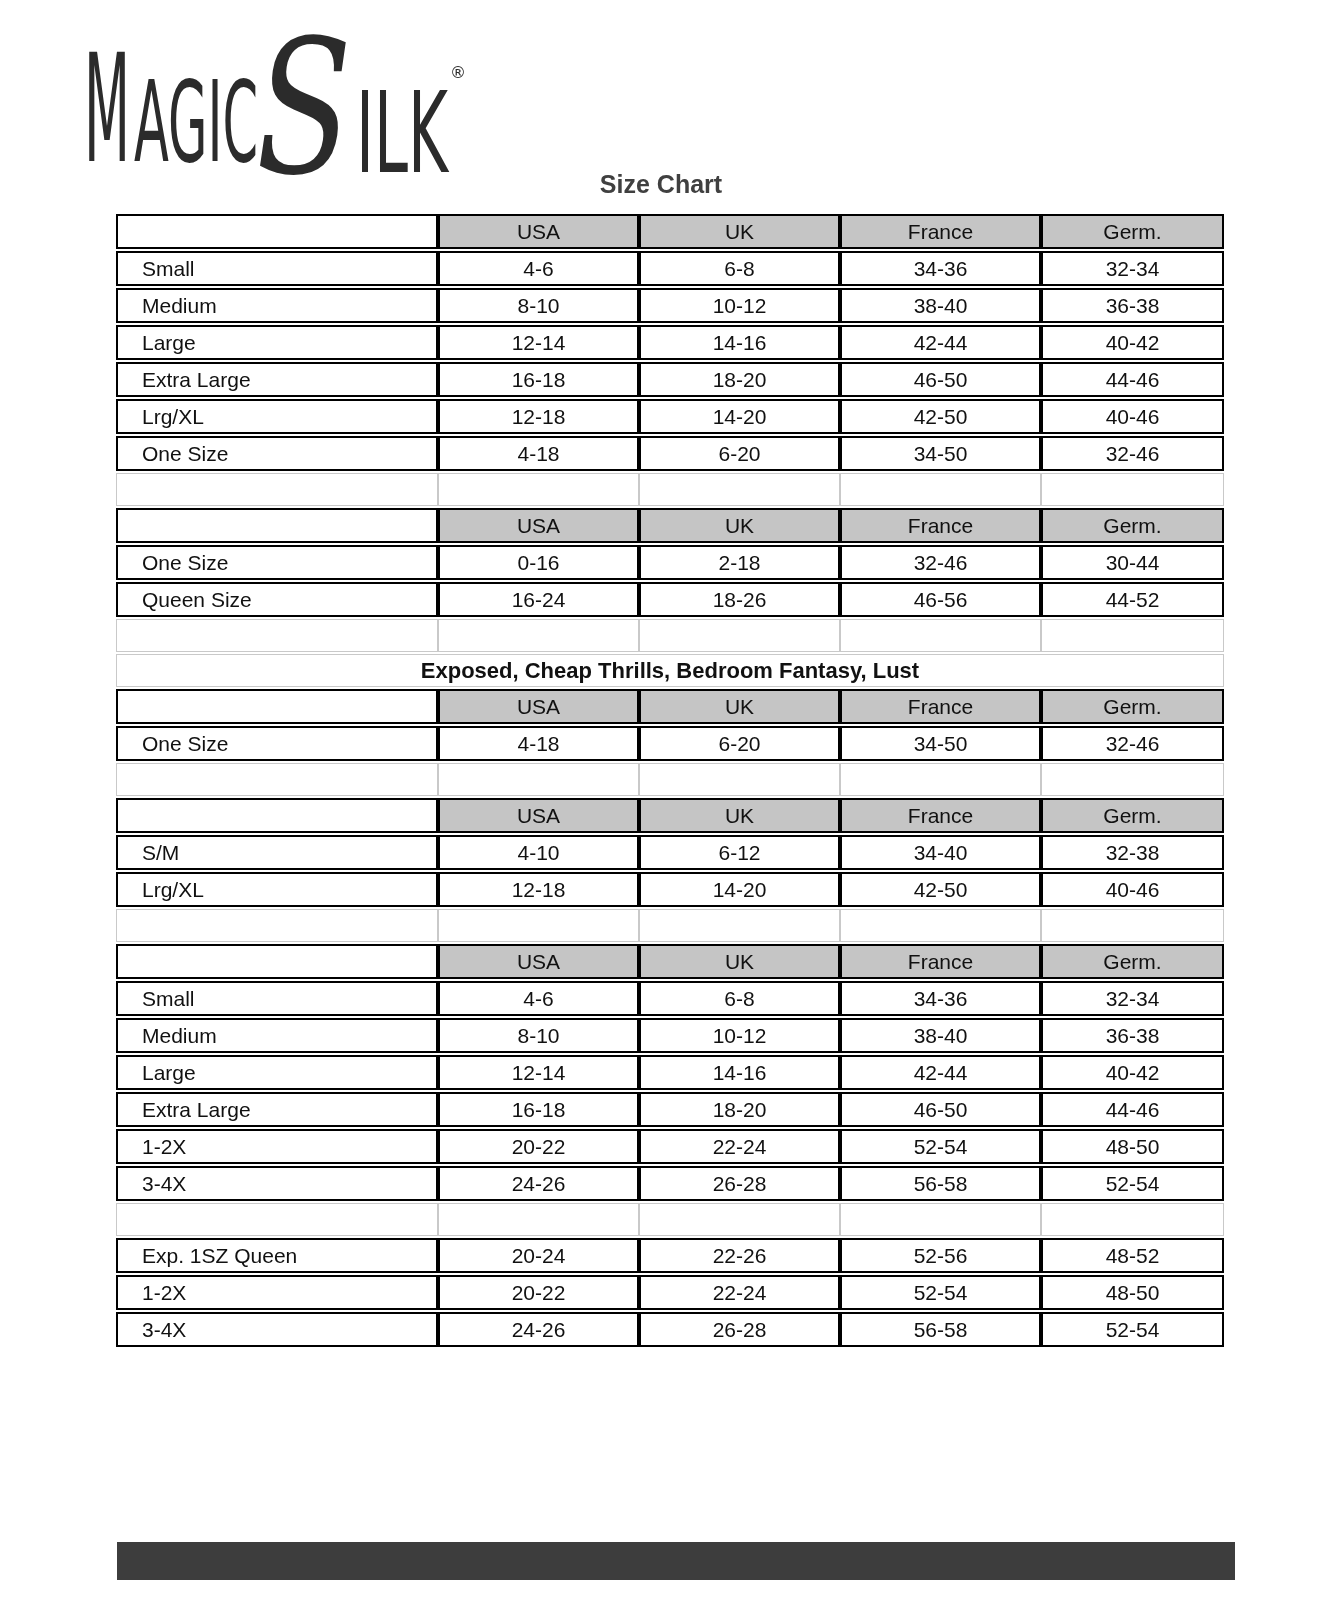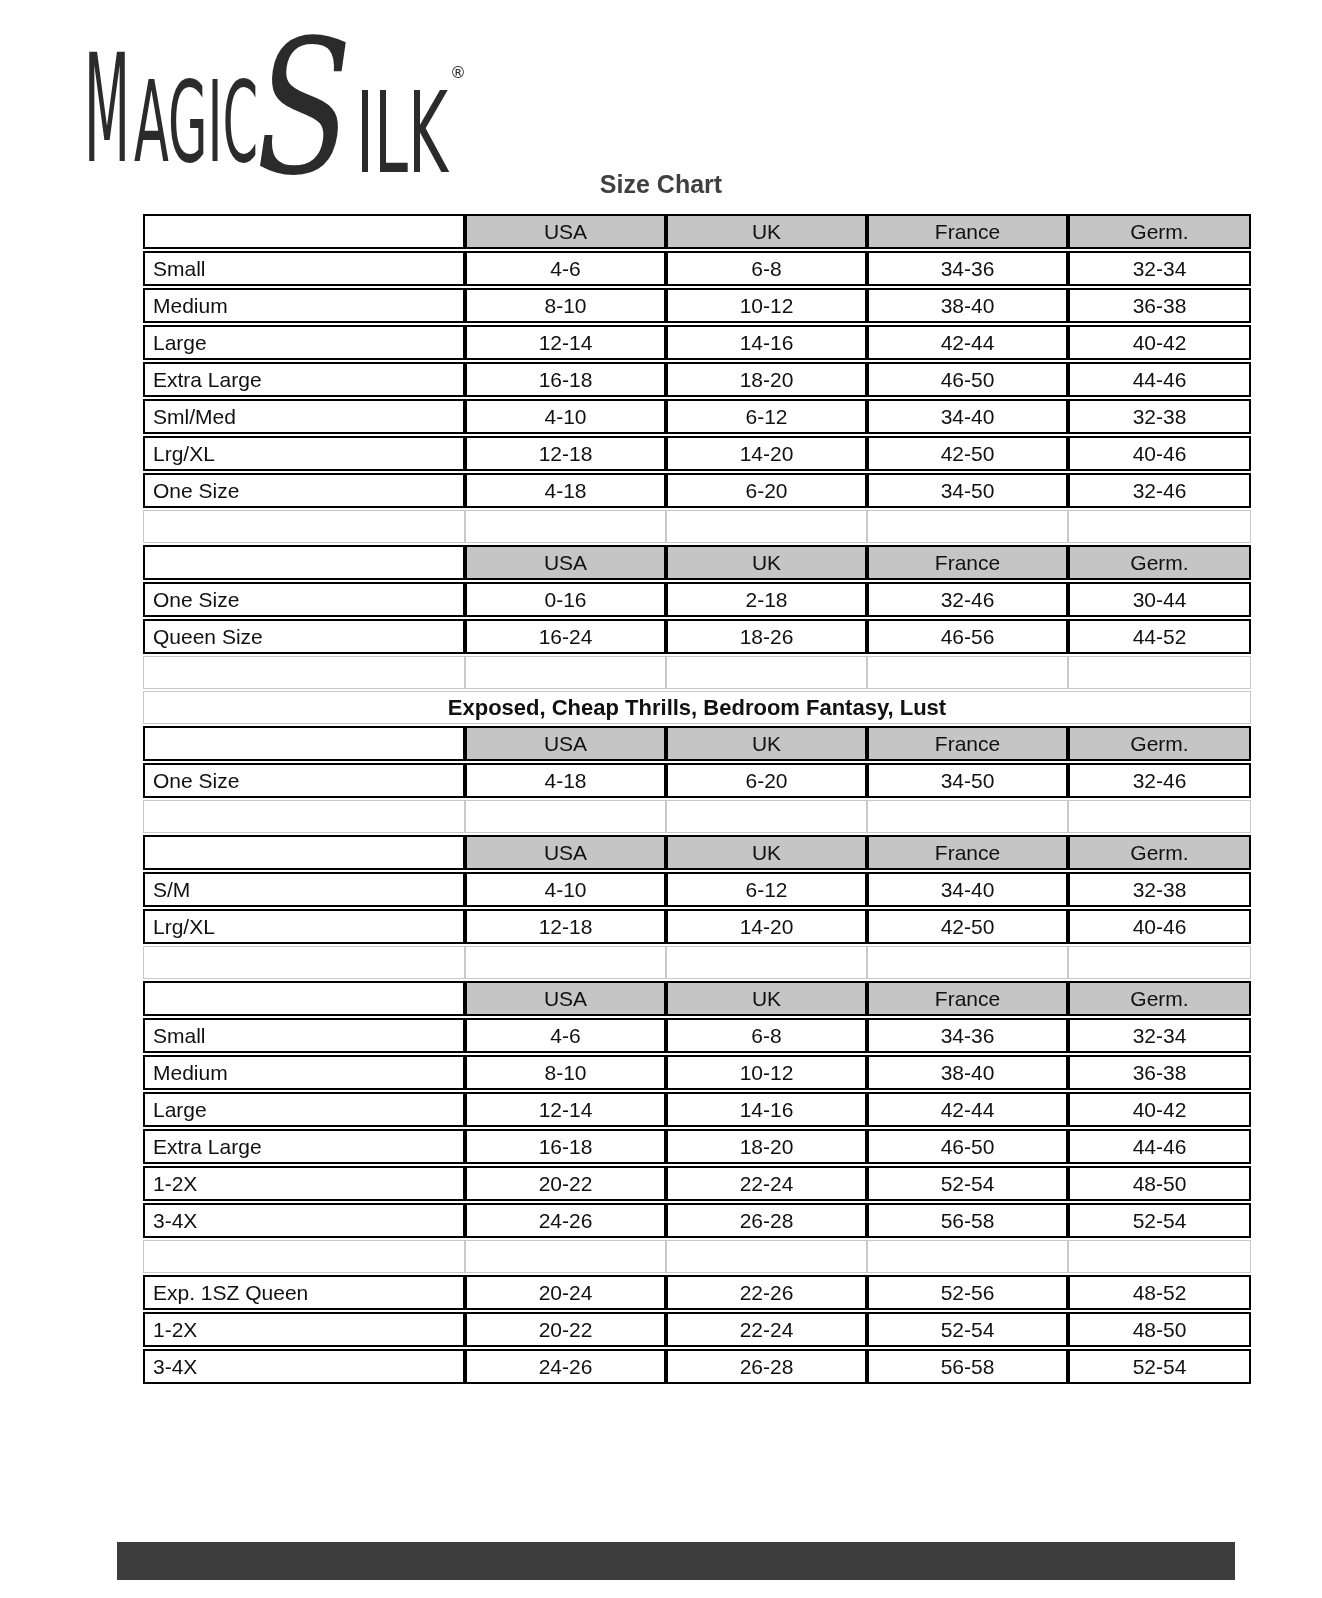--- a/index.html
+++ b/index.html
@@ -26,21 +26,20 @@
     width: 100%;
     text-align: center;
     font-size: 25px;
     font-weight: 700;
     color: #404040;
   }
   .table-wrap {
     position: absolute;
     left: 116px;
     top: 212px;
-    margin-left: 27px;
   }
   table.sheet {
     border-collapse: separate;
     border-spacing: 0 2px;
     table-layout: fixed;
     width: 1108px;
   }
   table.sheet td {
     height: 31px;
     font-size: 21px;
@@ -49,21 +48,21 @@
     background: #ffffff;
   }
   tr.header-row td, tr.data-row td {
     border: 2px solid var(--border, #000000);
   }
   tr.header-row td.colhdr {
     background: var(--header-fill, #c5c5c5);
     text-align: center;
   }
   tr.header-row td.corner { background: #ffffff; }
-  tr.data-row td.label { text-align: left; padding-left: 8px; }
+  tr.data-row td.label { text-align: left; padding-left: 24px; }
   tr.data-row td.val { text-align: center; }
   tr.title-row td {
     border: 1px solid var(--grid-light, #c9c9c9);
     font-weight: 700;
     text-align: center;
     font-size: 22px;
   }
   tr.spacer-row td {
     border: 1px solid var(--grid-light, #c9c9c9);
   }
@@ -133,27 +132,20 @@
         <td class="val">40-42</td>
       </tr>
       <tr class="data-row">
         <td class="label">Extra Large</td>
         <td class="val">16-18</td>
         <td class="val">18-20</td>
         <td class="val">46-50</td>
         <td class="val">44-46</td>
       </tr>
       <tr class="data-row">
-        <td class="label">Sml/Med</td>
-        <td class="val">4-10</td>
-        <td class="val">6-12</td>
-        <td class="val">34-40</td>
-        <td class="val">32-38</td>
-      </tr>
-      <tr class="data-row">
         <td class="label">Lrg/XL</td>
         <td class="val">12-18</td>
         <td class="val">14-20</td>
         <td class="val">42-50</td>
         <td class="val">40-46</td>
       </tr>
       <tr class="data-row">
         <td class="label">One Size</td>
         <td class="val">4-18</td>
         <td class="val">6-20</td>

